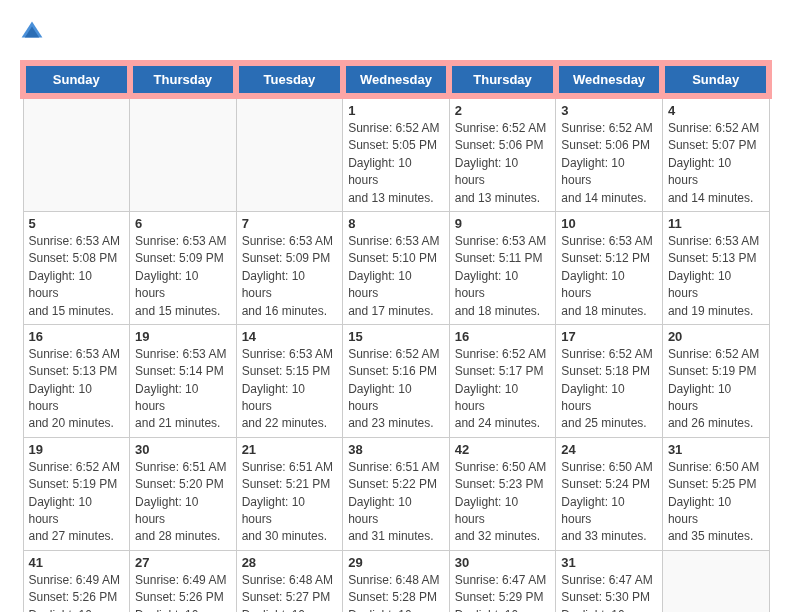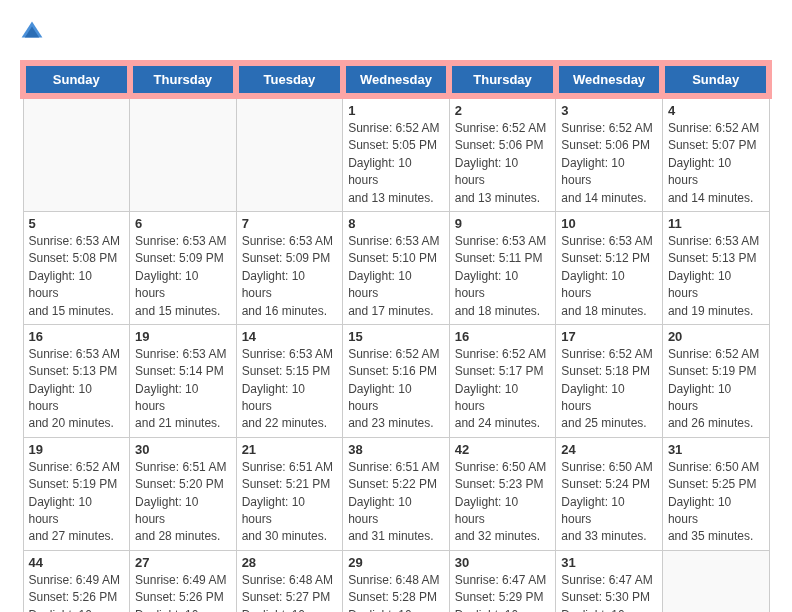--- a/index.html
+++ b/index.html
@@ -297,21 +297,21 @@
         <td>
           <div class="day-number">31</div>
           <div class="day-info" style="white-space: pre-line;">Sunrise: 6:50 AM
 Sunset: 5:25 PM
 Daylight: 10 hours
 and 35 minutes.</div>
         </td>
       </tr>
       <tr>
         <td>
-          <div class="day-number">44</div>
+          <div class="day-number">41</div>
           <div class="day-info" style="white-space: pre-line;">Sunrise: 6:49 AM
 Sunset: 5:26 PM
 Daylight: 10 hours
 and 36 minutes.</div>
         </td>
         <td>
           <div class="day-number">27</div>
           <div class="day-info" style="white-space: pre-line;">Sunrise: 6:49 AM
 Sunset: 5:26 PM
 Daylight: 10 hours

